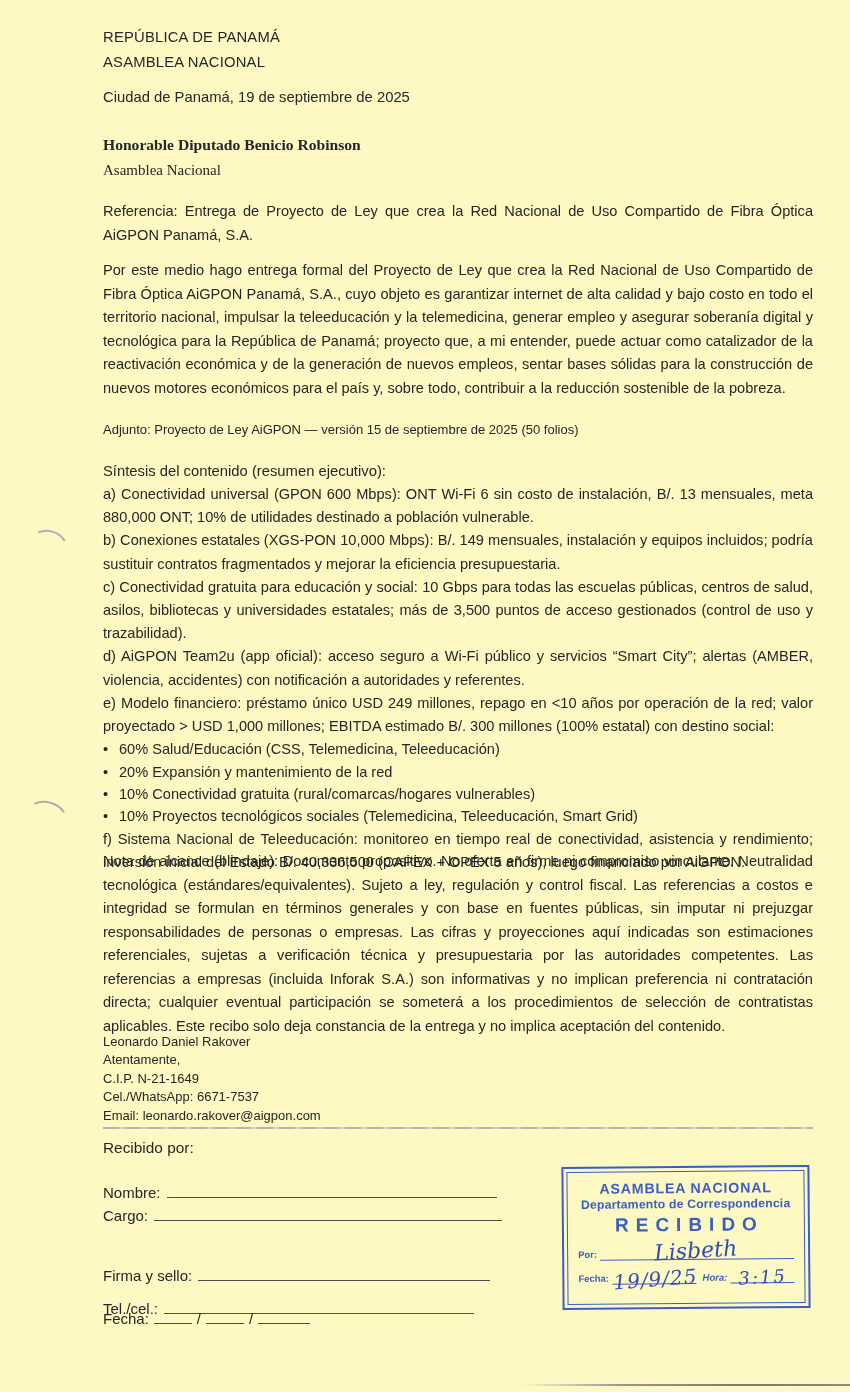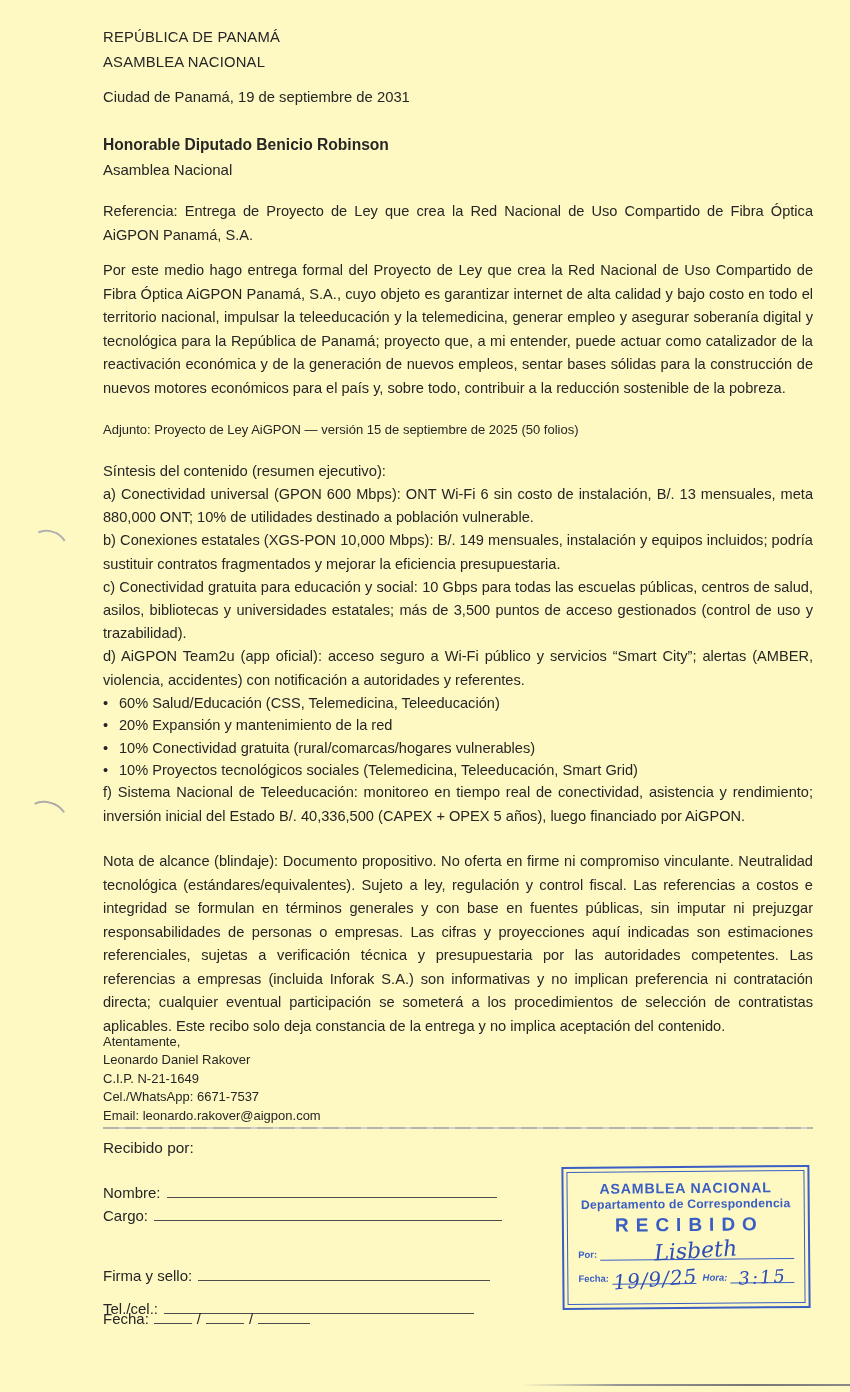--- a/index.html
+++ b/index.html
@@ -6,21 +6,21 @@
   .page{
     position:relative;width:850px;height:1392px;background:#fef9c3;overflow:hidden;
     font-family:"Liberation Sans",sans-serif;color:#262626;
   }
   .col{position:absolute;left:103px;top:0;width:710px;}
   .blk{position:absolute;left:0;width:100%;}
 
   
   .letterhead{top:25px;font-size:14.8px;line-height:25px;letter-spacing:.2px;}
   .dateline{top:89px;font-size:14.8px;}
-  .recipient{top:132px;}
+  .recipient{top:132px;font-family:Liberation Serif, serif;}
   .recipient .r-name{font-weight:bold;font-size:15.6px;line-height:26px;}
   .recipient .r-org{font-size:15px;line-height:24px;}
 
   
   .par{text-align:justify;font-size:14.6px;line-height:23.5px;}
   .reference{top:200px;}
   .bodypar{top:259px;}
   .adjunto{top:422px;font-size:13px;}
   .sintesis{top:459px;}
   .sintesis .s-head{font-size:14.8px;line-height:24px;}
@@ -83,59 +83,60 @@
 <body>
 
 <div class="page">
   <div class="col">
 
     <div class="blk letterhead">
       <div>REPÚBLICA DE PANAMÁ</div>
       <div>ASAMBLEA NACIONAL</div>
     </div>
 
-    <div class="blk dateline">Ciudad de Panamá, 19 de septiembre de 2031</div>
+    <div class="blk dateline">Ciudad de Panamá, 19 de septiembre de 2025</div>
 
     <div class="blk recipient">
       <div class="r-name">Honorable Diputado Benicio Robinson</div>
       <div class="r-org">Asamblea Nacional</div>
     </div>
 
     <div class="blk par reference">Referencia: Entrega de Proyecto de Ley que crea la Red Nacional de Uso Compartido de Fibra Óptica AiGPON Panamá, S.A.</div>
 
     <div class="blk par bodypar">Por este medio hago entrega formal del Proyecto de Ley que crea la Red Nacional de Uso Compartido de Fibra Óptica AiGPON Panamá, S.A., cuyo objeto es garantizar internet de alta calidad y bajo costo en todo el territorio nacional, impulsar la teleeducación y la telemedicina, generar empleo y asegurar soberanía digital y tecnológica para la República de Panamá; proyecto que, a mi entender, puede actuar como catalizador de la reactivación económica y de la generación de nuevos empleos, sentar bases sólidas para la construcción de nuevos motores económicos para el país y, sobre todo, contribuir a la reducción sostenible de la pobreza.</div>
 
     <div class="blk adjunto">Adjunto: Proyecto de Ley AiGPON — versión 15 de septiembre de 2025 (50 folios)</div>
 
     <div class="blk sintesis">
       <div class="s-head">Síntesis del contenido (resumen ejecutivo):</div>
       <p>a) Conectividad universal (GPON 600 Mbps): ONT Wi-Fi 6 sin costo de instalación, B/. 13 mensuales, meta 880,000 ONT; 10% de utilidades destinado a población vulnerable.</p>
       <p>b) Conexiones estatales (XGS-PON 10,000 Mbps): B/. 149 mensuales, instalación y equipos incluidos; podría sustituir contratos fragmentados y mejorar la eficiencia presupuestaria.</p>
       <p>c) Conectividad gratuita para educación y social: 10 Gbps para todas las escuelas públicas, centros de salud, asilos, bibliotecas y universidades estatales; más de 3,500 puntos de acceso gestionados (control de uso y trazabilidad).</p>
       <p>d) AiGPON Team2u (app oficial): acceso seguro a Wi-Fi público y servicios “Smart City”; alertas (AMBER, violencia, accidentes) con notificación a autoridades y referentes.</p>
+      <p>e) Modelo financiero: préstamo único USD 249 millones, repago en &lt;10 años por operación de la red; valor proyectado &gt; USD 1,000 millones; EBITDA estimado B/. 300 millones (100% estatal) con destino social:</p>
       <div class="bullet-row">
         <span class="bm">•</span><span>60% Salud/Educación (CSS, Telemedicina, Teleeducación)</span>
       </div>
       <div class="bullet-row">
         <span class="bm">•</span><span>20% Expansión y mantenimiento de la red</span>
       </div>
       <div class="bullet-row">
         <span class="bm">•</span><span>10% Conectividad gratuita (rural/comarcas/hogares vulnerables)</span>
       </div>
       <div class="bullet-row">
         <span class="bm">•</span><span>10% Proyectos tecnológicos sociales (Telemedicina, Teleeducación, Smart Grid)</span>
       </div>
       <p>f) Sistema Nacional de Teleeducación: monitoreo en tiempo real de conectividad, asistencia y rendimiento; inversión inicial del Estado B/. 40,336,500 (CAPEX + OPEX 5 años), luego financiado por AiGPON.</p>
     </div>
 
     <div class="blk par nota">Nota de alcance (blindaje): Documento propositivo. No oferta en firme ni compromiso vinculante. Neutralidad tecnológica (estándares/equivalentes). Sujeto a ley, regulación y control fiscal. Las referencias a costos e integridad se formulan en términos generales y con base en fuentes públicas, sin imputar ni prejuzgar responsabilidades de personas o empresas. Las cifras y proyecciones aquí indicadas son estimaciones referenciales, sujetas a verificación técnica y presupuestaria por las autoridades competentes. Las referencias a empresas (incluida Inforak S.A.) son informativas y no implican preferencia ni contratación directa; cualquier eventual participación se someterá a los procedimientos de selección de contratistas aplicables. Este recibo solo deja constancia de la entrega y no implica aceptación del contenido.</div>
 
     <div class="blk sig">
+      <div>Leonardo Daniel Rakover</div>
       <div>Atentamente,</div>
-      <div>Leonardo Daniel Rakover</div>
       <div>C.I.P. N-21-1649</div>
       <div>Cel./WhatsApp: 6671-7537</div>
       <div>Email: leonardo.rakover@aigpon.com</div>
     </div>
 
     <div class="blk divider"></div>
 
     <div class="blk recibido">Recibido por:</div>
 
     <div class="form-row fr-nombre">

